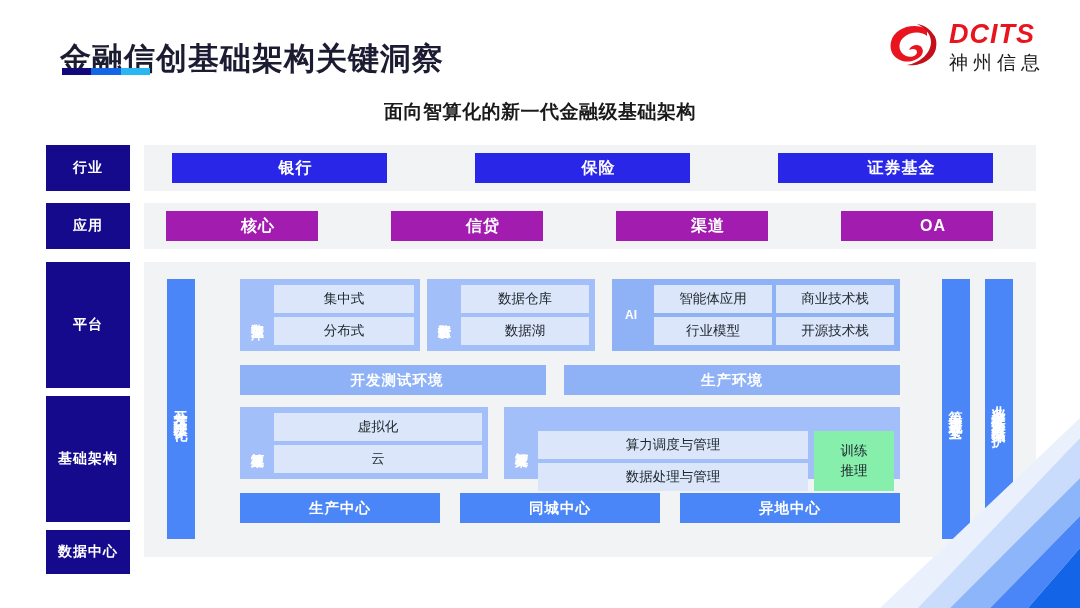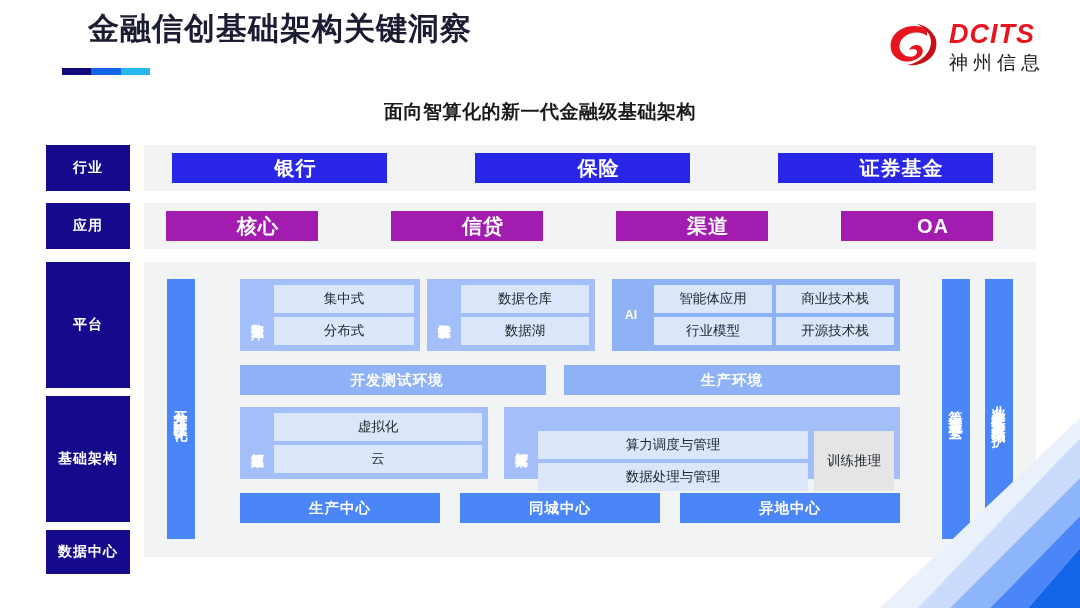--- a/index.html
+++ b/index.html
@@ -10,24 +10,23 @@
     overflow: hidden;
   }
   #root { position: relative; width: 1080px; height: 608px; background:#fff; overflow:hidden; }
 
   
   .corner { position:absolute; right:0; bottom:0; width:210px; height:190px; overflow:hidden; pointer-events:none; }
   .corner svg { display:block; }
 
   
   .page-title {
-    position:absolute; left:60px; top:8px;
+    position:absolute; left:60px; top:38px;
     font-size:31px; font-weight:700; color:#1b1b32; letter-spacing:1px;
     white-space:nowrap;
-    margin-left:28px;
   }
   .title-rule { position:absolute; left:62px; top:68px; width:88px; height:7px; display:flex; }
   .title-rule i { display:block; height:100%; }
   .tr1 { width:33%; background:#120a7a; }
   .tr2 { width:34%; background:#1464e8; }
   .tr3 { width:33%; background:#28b7f0; }
 
   .logo { position:absolute; right:35px; top:20px; display:flex; align-items:center; gap:9px; }
   .logo-mark { width:54px; height:52px; }
   .logo-text { display:flex; flex-direction:column; line-height:1; }
@@ -55,21 +54,21 @@
   
   .row-band {
     position:absolute; left:144px; right:44px;
     background:#f2f3f5;
     display:flex; align-items:center;
   }
   .band-industry { top:145px; height:46px; }
   .band-app      { top:203px; height:46px; }
 
   .chip {
-    color:#fff; font-size:20px; font-weight:700; letter-spacing:1px;
+    color:#fff; font-size:16px; font-weight:700; letter-spacing:1px;
     display:flex; align-items:center; justify-content:center;
     height:30px;
     padding-left:32px;
   }
   .chip-strong { background:#2a26e8; }
   .chip-mid    { background:#a21caf; }
 
   
   .band-industry .chip { width:215px; }
   .band-industry .c1 { margin-left:28px; }
@@ -134,22 +133,22 @@
   
   .wbar {
     position:absolute; background:#8fb2f7; color:#fff;
     font-size:14.5px; font-weight:700; letter-spacing:1px;
     display:flex; align-items:center; justify-content:center;
   }
   .wbar-solid { background:#4a86f7; }
 
   
   .stack-cell {
-    background:#e5e5e5; color:#20272e; font-size:13.5px;
-    display:flex; align-items:center; justify-content:center;
+    background:#86efac; color:#20272e; font-size:13.5px;
+    display:flex; flex-direction:column; align-items:center; justify-content:center;
     line-height:1.45;
     text-align:right;
   }
 </style>
 </head>
 <body>
 
 <div id="root">
 
   <div class="page-title">金融信创基础架构关键洞察</div>

